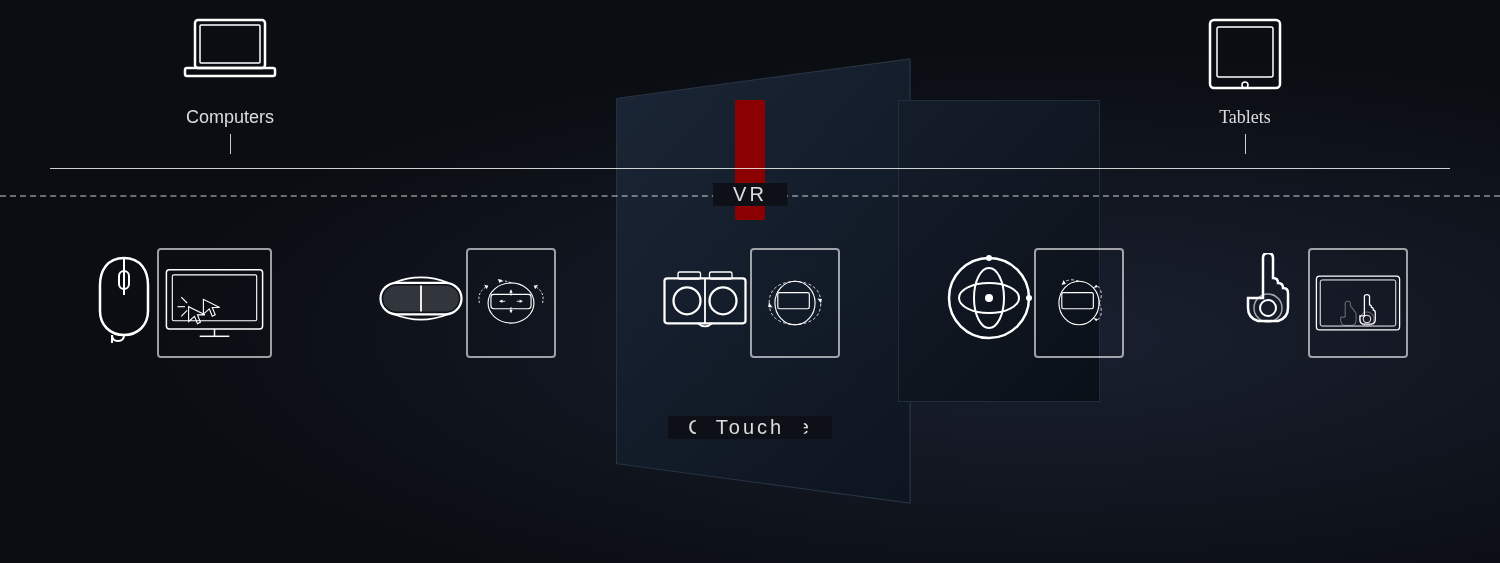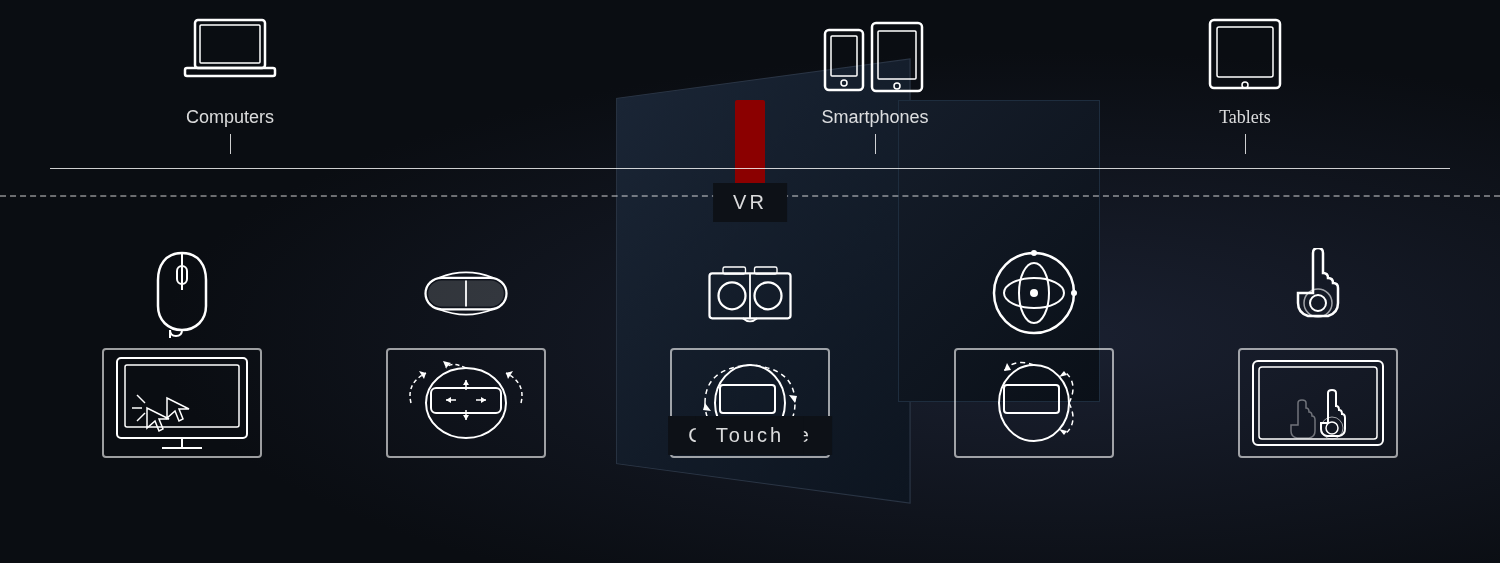--- a/index.html
+++ b/index.html
@@ -93,21 +93,21 @@
     .vr-label {
       position: absolute;
       top: 183px;
       left: 50%;
       transform: translateX(-50%);
       font-size: 22px;
       font-weight: 300;
       letter-spacing: 3px;
       color: rgba(255,255,255,0.9);
       background: #0d1117;
-      padding: 8px 20px;
+      padding: 0 20px;
     }
 
     
     .device-item {
       position: absolute;
       display: flex;
       flex-direction: column;
       align-items: center;
       top: 15px;
     }
@@ -155,21 +155,21 @@
 
     .vr-items {
       display: flex;
       width: 100%;
       justify-content: space-around;
       padding: 0 40px;
     }
 
     .vr-item {
       display: flex;
-      flex-direction: column;
+      flex-direction: row;
       align-items: center;
       width: 180px;
     }
 
     .vr-icon {
       width: 90px;
       height: 90px;
       display: flex;
       align-items: center;
       justify-content: center;
@@ -228,36 +228,20 @@
 
           <rect x="5" y="53" width="90" height="8" rx="2" stroke="white" stroke-width="2.5" fill="none"></rect>
 
           <rect x="20" y="10" width="60" height="38" rx="1" stroke="white" stroke-width="1.5" fill="none"></rect>
         </svg>
       </div>
       <div class="device-label">Computers</div>
       <div class="tick"></div>
     </div>
 
-    <div class="device-item" style="left: 820px;">
-      <div class="device-icon phones-icon">
-        <svg width="110" height="80" viewBox="0 0 110 80">
-
-          <rect x="5" y="15" width="38" height="60" rx="4" stroke="white" stroke-width="2.5" fill="none"></rect>
-          <rect x="11" y="21" width="26" height="40" rx="1" stroke="white" stroke-width="1.5" fill="none"></rect>
-          <circle cx="24" cy="68" r="3" stroke="white" stroke-width="1.5" fill="none"></circle>
-
-          <rect x="52" y="8" width="50" height="68" rx="4" stroke="white" stroke-width="2.5" fill="none"></rect>
-          <rect x="58" y="16" width="38" height="48" rx="1" stroke="white" stroke-width="1.5" fill="none"></rect>
-          <circle cx="77" cy="71" r="3" stroke="white" stroke-width="1.5" fill="none"></circle>
-        </svg>
-      </div>
-      <div class="device-label">Smartphones</div>
-      <div class="tick"></div>
-    </div>
 
     <div class="device-item" style="left: 1200px; font-family: Liberation Serif, serif;">
       <div class="device-icon tablet-icon">
         <svg width="90" height="80" viewBox="0 0 90 80">
 
           <rect x="10" y="5" width="70" height="68" rx="4" stroke="white" stroke-width="2.5" fill="none"></rect>
           <rect x="17" y="12" width="56" height="50" rx="2" stroke="white" stroke-width="1.5" fill="none"></rect>
           <circle cx="45" cy="70" r="3" stroke="white" stroke-width="1.5" fill="none"></circle>
         </svg>
       </div>

